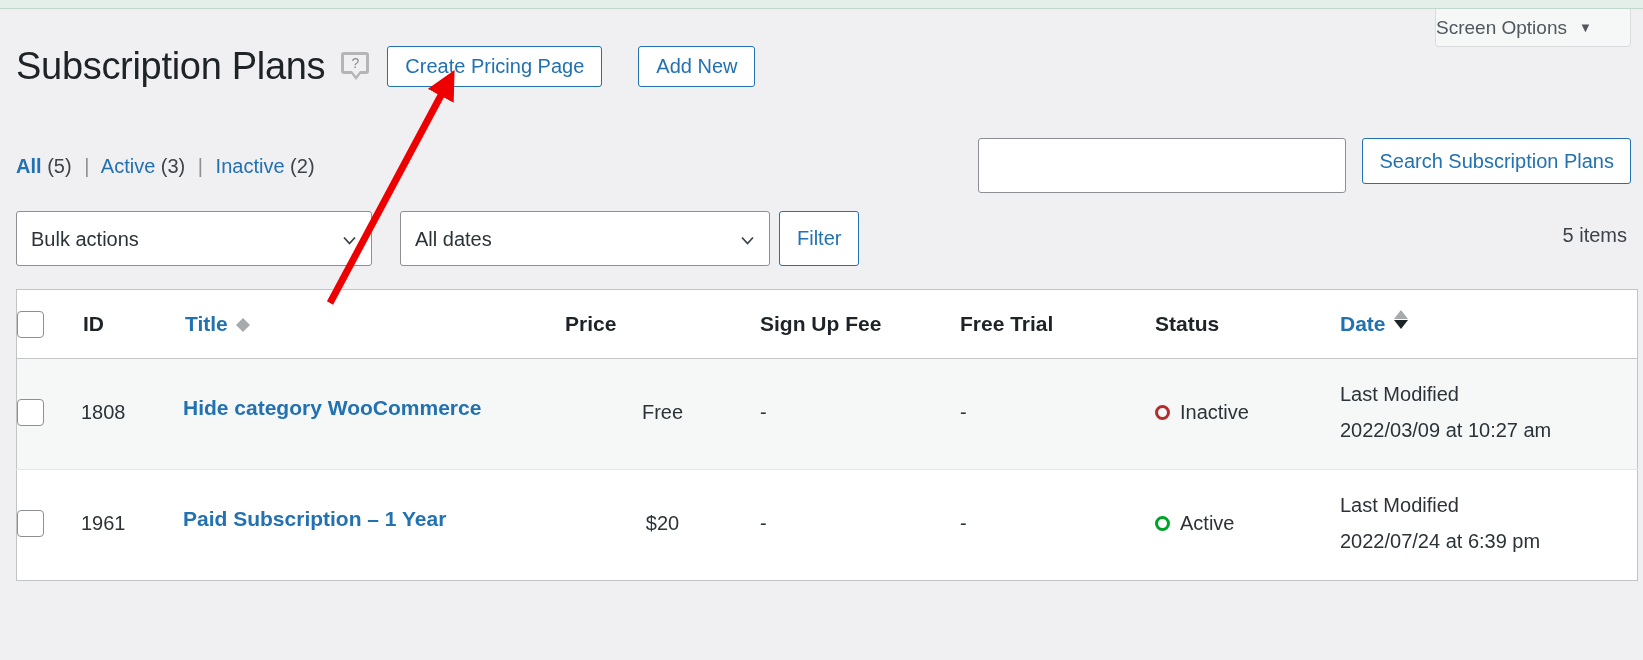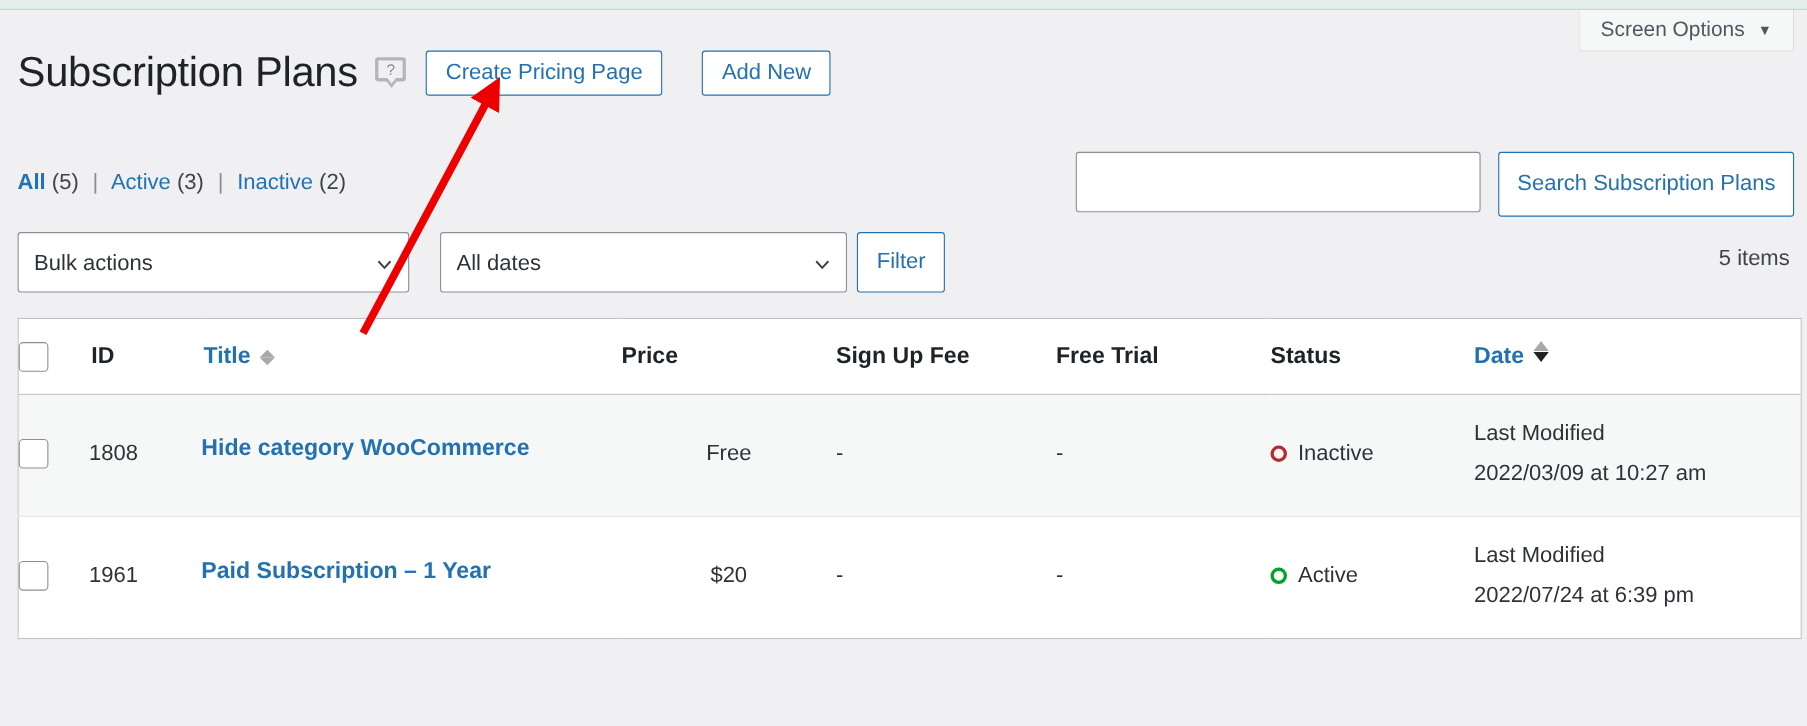--- a/index.html
+++ b/index.html
@@ -33,21 +33,21 @@
     right: 12px;
     top: 9px;
     width: 196px;
     height: 38px;
     background: #f6f7f7;
     border: 1px solid #dcdcde;
     border-top: none;
     border-radius: 0 0 4px 4px;
     display: flex;
     align-items: center;
-    justify-content: center;
+    justify-content: flex-start;
     gap: 12px;
     color: #50575e;
     font-size: 19px;
     cursor: pointer;
     box-sizing: border-box;
   }
   .so-caret {
     font-size: 13px;
     line-height: 1;
     color: #50575e;
@@ -172,21 +172,21 @@
     font-family: "Liberation Sans", sans-serif;
   }
   .search-submit {
     margin-left: 16px;
     border: 1px solid #2271b1;
     background: #ffffff;
     color: #2271b1;
     font-size: 20px;
     border-radius: 3px;
     padding: 0 16px;
-    height: 59px;
+    height: 46px;
     cursor: pointer;
     white-space: nowrap;
     box-sizing: border-box;
     font-family: "Liberation Sans", sans-serif;
   }
 
   
   .tablenav {
     position: absolute;
     left: 16px;

